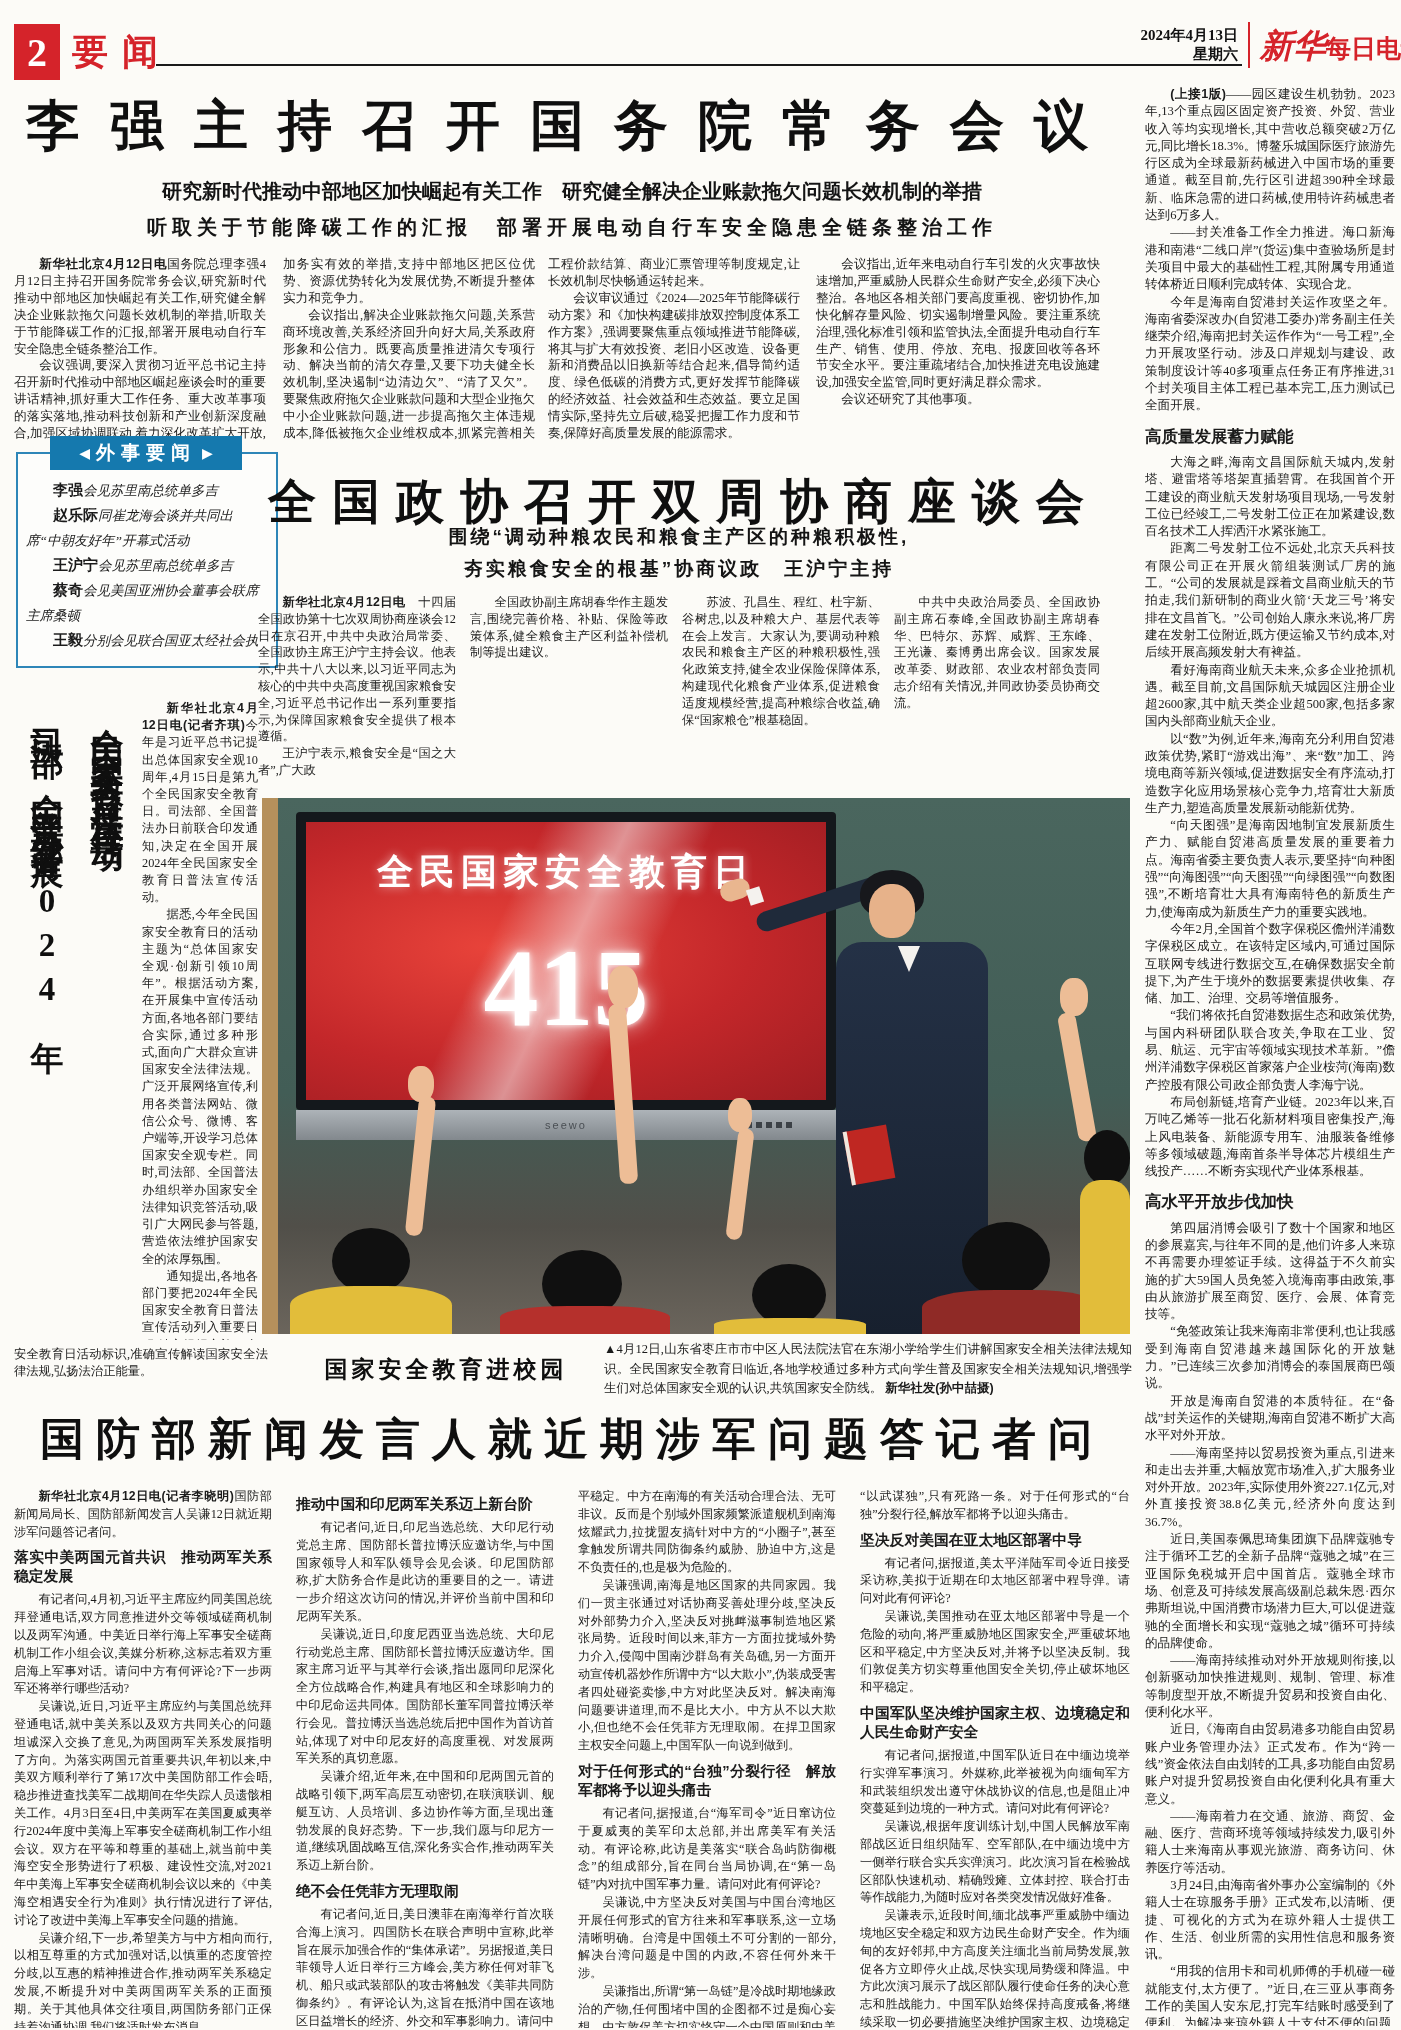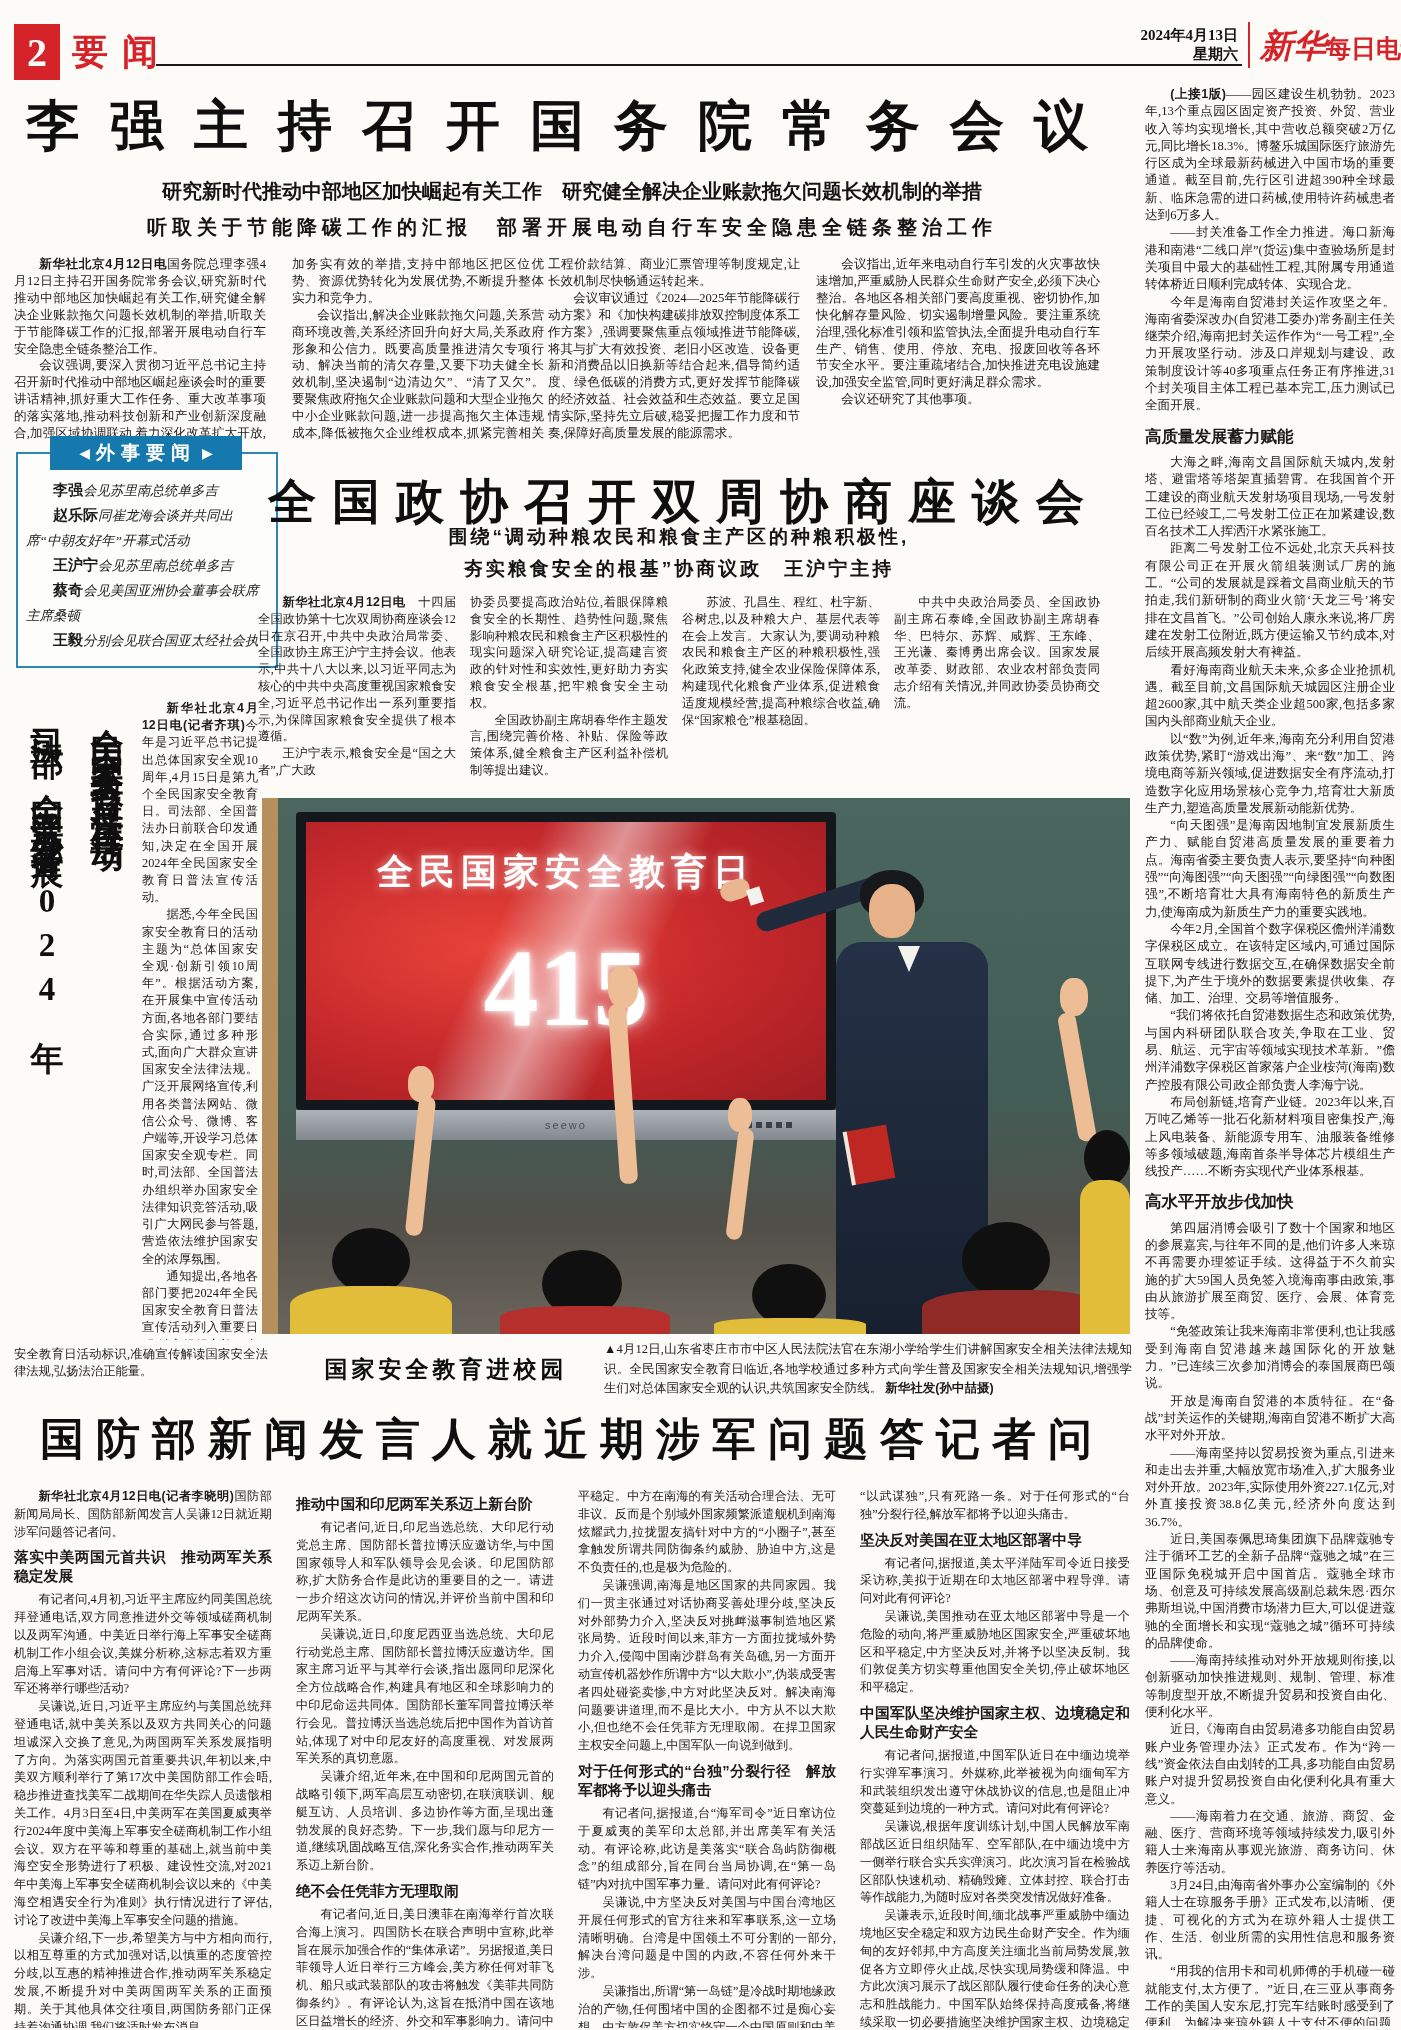--- a/index.html
+++ b/index.html
@@ -108,21 +108,21 @@
   <span class="scr">新华</span><span class="rest">每日电讯</span>
 </div>
 
 <div class="headline" style="left:14px;top:90px;width:1116px;font-size:54px;letter-spacing:30px;">李强主持召开国务院常务会议</div>
 <div class="deck" style="left:14px;top:178px;width:1116px;font-size:20px;">研究新时代推动中部地区加快崛起有关工作　研究健全解决企业账款拖欠问题长效机制的举措</div>
 <div class="deck" style="left:14px;top:214px;width:1116px;font-size:20px;letter-spacing:5px;">听取关于节能降碳工作的汇报　部署开展电动自行车安全隐患全链条整治工作</div>
 <div class="col a1-col" style="left:14px;top:256px;width:252px;height:184px;">
     <div class="para"><b>新华社北京4月12日电</b>国务院总理李强4月12日主持召开国务院常务会议,研究新时代推动中部地区加快崛起有关工作,研究健全解决企业账款拖欠问题长效机制的举措,听取关于节能降碳工作的汇报,部署开展电动自行车安全隐患全链条整治工作。</div>
     <div class="para">会议强调,要深入贯彻习近平总书记主持召开新时代推动中部地区崛起座谈会时的重要讲话精神,抓好重大工作任务、重大改革事项的落实落地,推动科技创新和产业创新深度融合,加强区域协调联动,着力深化改革扩大开放,以更</div>
   </div>
-<div class="col a1-col" style="left:292px;top:256px;width:252px;height:184px;">
+<div class="col a1-col" style="left:283px;top:256px;width:252px;height:184px;">
     <div class="para cont">加务实有效的举措,支持中部地区把区位优势、资源优势转化为发展优势,不断提升整体实力和竞争力。</div>
     <div class="para">会议指出,解决企业账款拖欠问题,关系营商环境改善,关系经济回升向好大局,关系政府形象和公信力。既要高质量推进清欠专项行动、解决当前的清欠存量,又要下功夫健全长效机制,坚决遏制“边清边欠”、“清了又欠”。要聚焦政府拖欠企业账款问题和大型企业拖欠中小企业账款问题,进一步提高拖欠主体违规成本,降低被拖欠企业维权成本,抓紧完善相关法律法规和</div>
   </div>
 <div class="col a1-col" style="left:548px;top:256px;width:252px;height:184px;">
     <div class="para cont">工程价款结算、商业汇票管理等制度规定,让长效机制尽快畅通运转起来。</div>
     <div class="para">会议审议通过《2024—2025年节能降碳行动方案》和《加快构建碳排放双控制度体系工作方案》,强调要聚焦重点领域推进节能降碳,将其与扩大有效投资、老旧小区改造、设备更新和消费品以旧换新等结合起来,倡导简约适度、绿色低碳的消费方式,更好发挥节能降碳的经济效益、社会效益和生态效益。要立足国情实际,坚持先立后破,稳妥把握工作力度和节奏,保障好高质量发展的能源需求。</div>
   </div>
 <div class="col a1-col" style="left:816px;top:256px;width:284px;height:184px;">
     <div class="para">会议指出,近年来电动自行车引发的火灾事故快速增加,严重威胁人民群众生命财产安全,必须下决心整治。各地区各相关部门要高度重视、密切协作,加快化解存量风险、切实遏制增量风险。要注重系统治理,强化标准引领和监管执法,全面提升电动自行车生产、销售、使用、停放、充电、报废回收等各环节安全水平。要注重疏堵结合,加快推进充电设施建设,加强安全监管,同时更好满足群众需求。</div>
     <div class="para">会议还研究了其他事项。</div>
@@ -143,21 +143,20 @@
   </div>
 
 <div class="headline" style="left:258px;top:470px;width:842px;font-size:48px;letter-spacing:16px;text-align:right;">全国政协召开双周协商座谈会</div>
 <div class="deck" style="left:258px;top:524px;width:842px;font-size:19px;letter-spacing:3px;">围绕“调动种粮农民和粮食主产区的种粮积极性,</div>
 <div class="deck" style="left:258px;top:556px;width:842px;font-size:19px;letter-spacing:3px;">夯实粮食安全的根基”协商议政　王沪宁主持</div>
 <div class="col cp-col" style="left:258px;top:594px;width:198px;height:196px;">
     <div class="para"><b>新华社北京4月12日电</b>　十四届全国政协第十七次双周协商座谈会12日在京召开,中共中央政治局常委、全国政协主席王沪宁主持会议。他表示,中共十八大以来,以习近平同志为核心的中共中央高度重视国家粮食安全,习近平总书记作出一系列重要指示,为保障国家粮食安全提供了根本遵循。</div>
     <div class="para">王沪宁表示,粮食安全是“国之大者”,广大政</div>
   </div>
 <div class="col cp-col" style="left:470px;top:594px;width:198px;height:196px;">
-    <div class="para cont">协委员要提高政治站位,着眼保障粮食安全的长期性、趋势性问题,聚焦影响种粮农民和粮食主产区积极性的现实问题深入研究论证,提高建言资政的针对性和实效性,更好助力夯实粮食安全根基,把牢粮食安全主动权。</div>
     <div class="para">全国政协副主席胡春华作主题发言,围绕完善价格、补贴、保险等政策体系,健全粮食主产区利益补偿机制等提出建议。</div>
   </div>
 <div class="col cp-col" style="left:682px;top:594px;width:198px;height:196px;">
     <div class="para">苏波、孔昌生、程红、杜宇新、谷树忠,以及种粮大户、基层代表等在会上发言。大家认为,要调动种粮农民和粮食主产区的种粮积极性,强化政策支持,健全农业保险保障体系,构建现代化粮食产业体系,促进粮食适度规模经营,提高种粮综合收益,确保“国家粮仓”根基稳固。</div>
   </div>
 <div class="col cp-col" style="left:894px;top:594px;width:206px;height:196px;">
     <div class="para">中共中央政治局委员、全国政协副主席石泰峰,全国政协副主席胡春华、巴特尔、苏辉、咸辉、王东峰、王光谦、秦博勇出席会议。国家发展改革委、财政部、农业农村部负责同志介绍有关情况,并同政协委员协商交流。</div>
   </div>
 
 <div class="v-title" style="left:24px;top:702px;height:670px;">司法部、全国普法办部署开展2024年</div>

